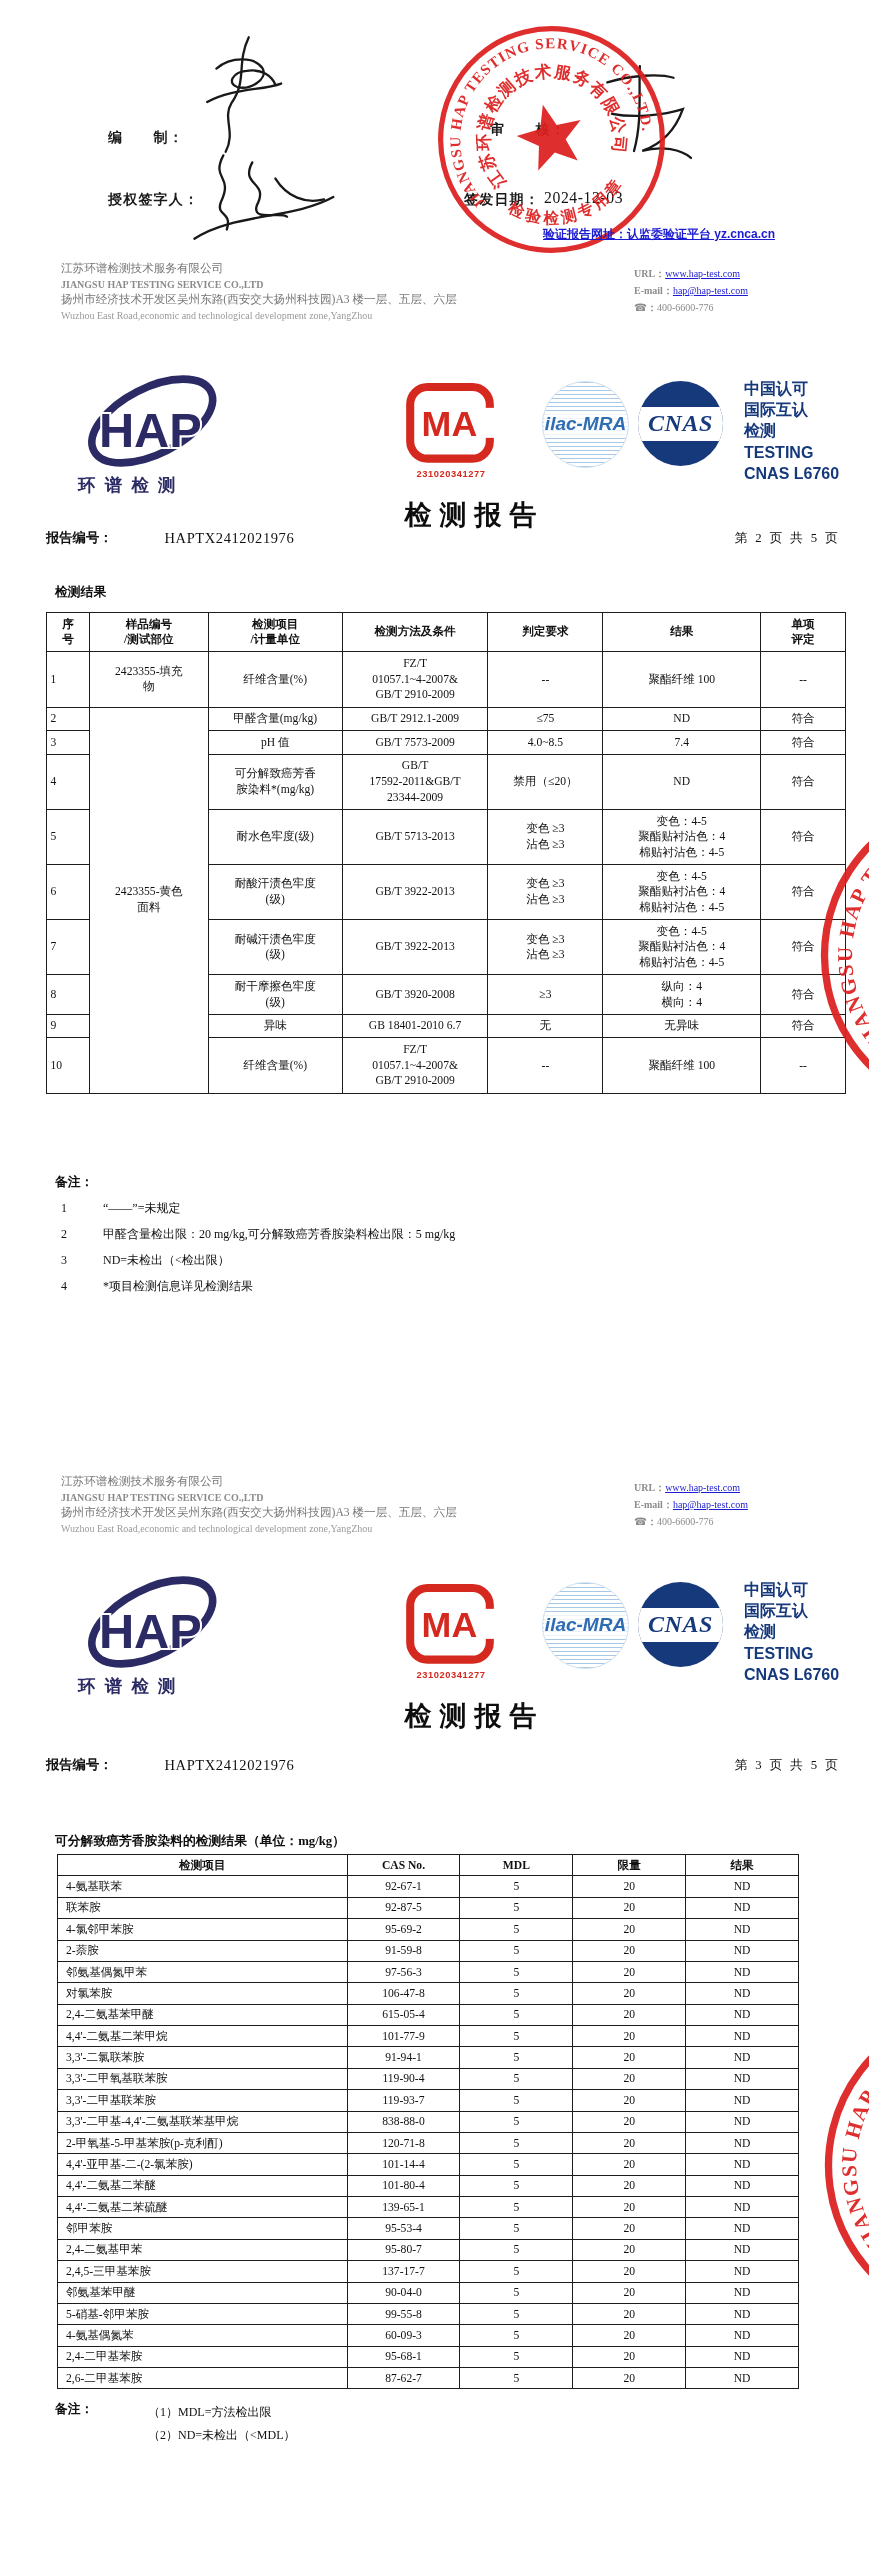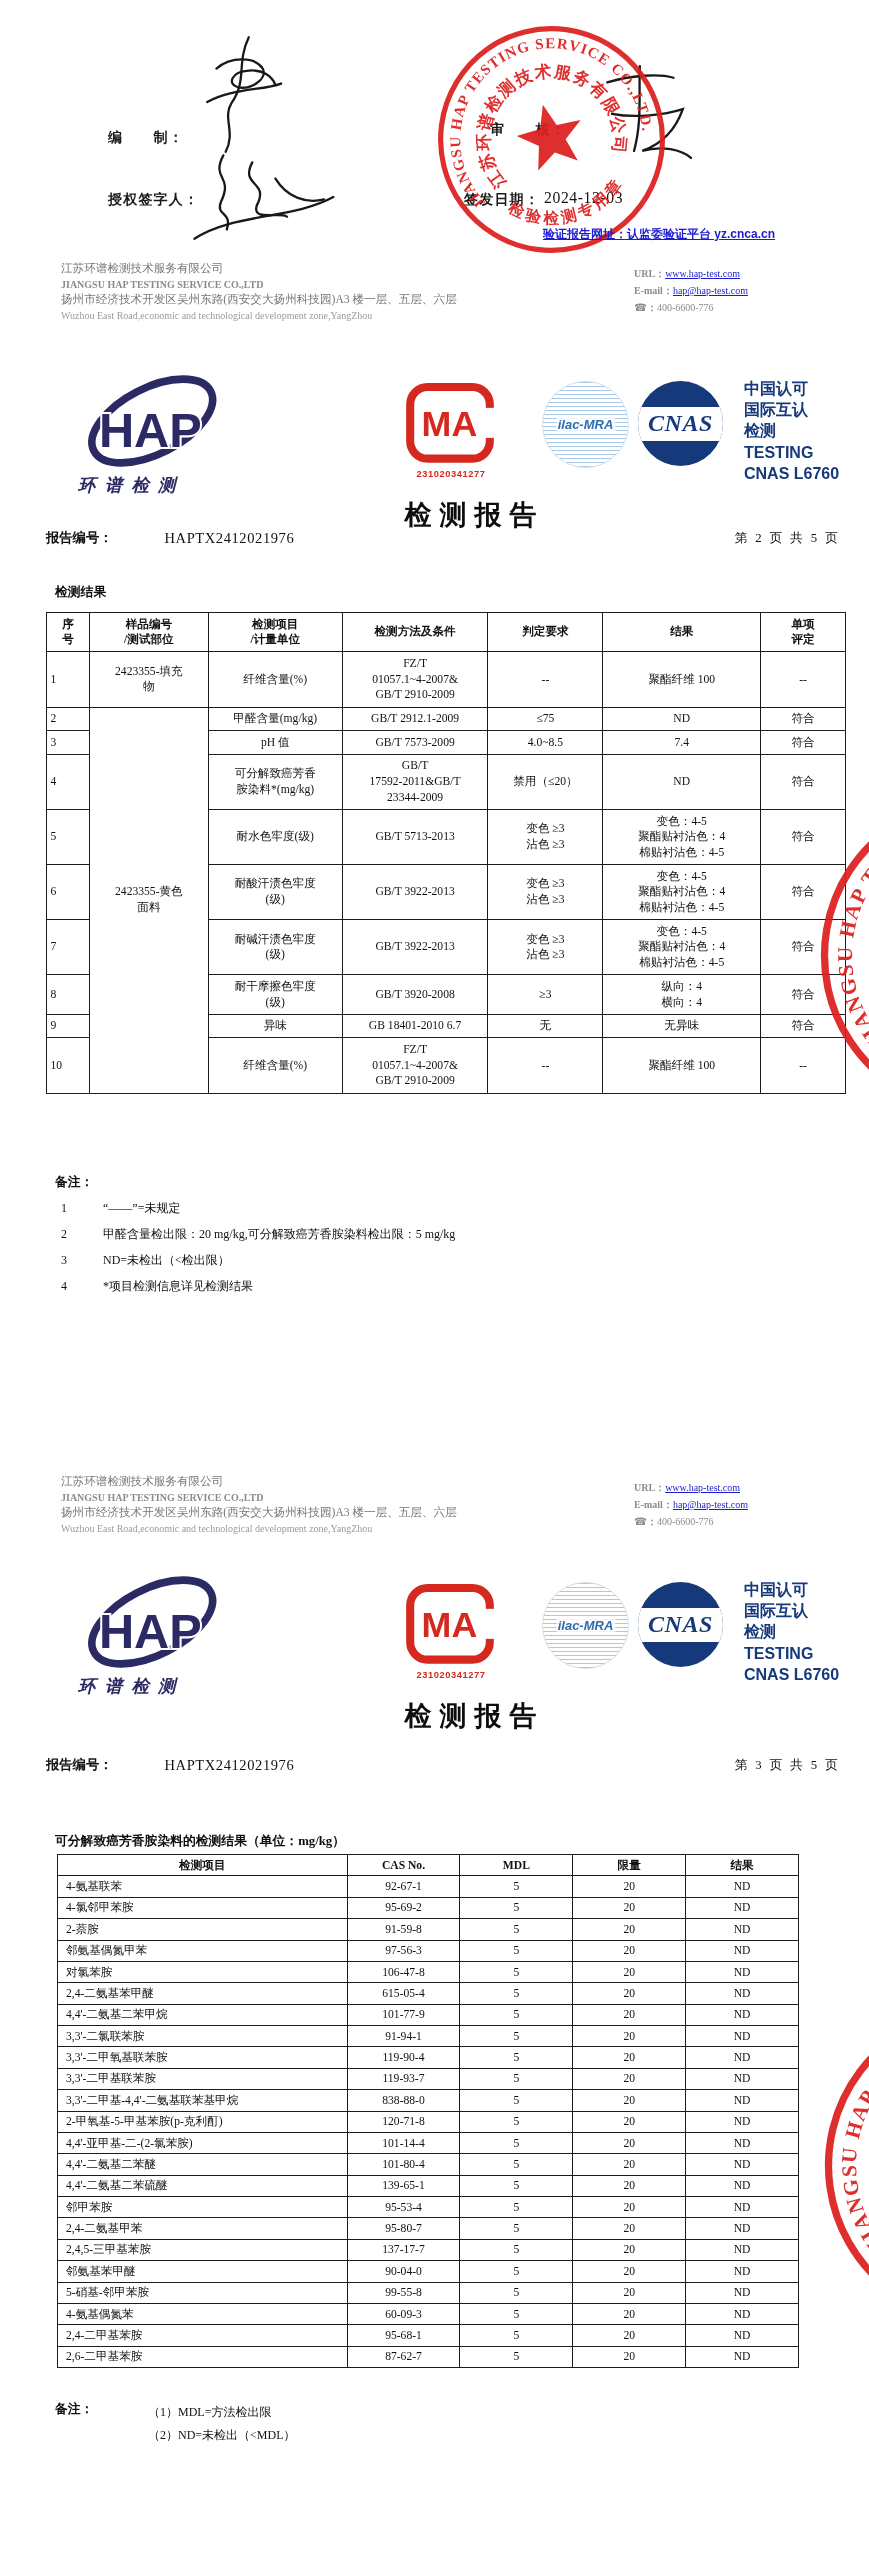--- a/index.html
+++ b/index.html
@@ -26,27 +26,27 @@
   
   .company-cn{font-size:11.6px;color:#767676;line-height:15.7px;}
   .company-en{font-size:10px;font-weight:bold;color:#8b8b8b;line-height:15.7px;}
   .company-addr-en{font-size:10px;color:#9a9a9a;line-height:15.7px;}
   .contact{font-size:10px;color:#8b8b8b;line-height:17px;font-weight:bold;}
   .contact a{color:#1b1bd1;text-decoration:underline;font-weight:normal;}
   .phone-glyph{font-family:"DejaVu Sans",sans-serif;font-size:10.4px;color:#8b8b8b;}
 
   
   .hap-cn{font-size:17.4px;font-weight:bold;color:#2b2a64;letter-spacing:9.3px;
-          font-family:"Liberation Sans","DejaVu Sans",sans-serif;margin-top:0px;font-style:italic;}
+          font-family:"Liberation Sans","DejaVu Sans",sans-serif;margin-top:0px;}
   .cma-no{font-size:9.3px;font-weight:bold;color:#d5281e;text-align:center;letter-spacing:0.6px;
           font-family:"Liberation Sans",sans-serif;margin-top:-2.3px;}
   .ilac-circle{width:85px;height:85px;border-radius:50%;position:relative;overflow:hidden;
      background:repeating-linear-gradient(180deg,#a9c8e6 0 1.2px,#ffffff 1.2px 4px);border:0.6px solid #cfe0ee;}
   .ilac-text{position:absolute;left:50%;top:50%;transform:translate(-50%,-50%);
-     color:#2f6db3;font-weight:bold;font-style:italic;font-size:13px;
+     color:#2f6db3;font-weight:bold;font-style:italic;font-size:19px;
      background:rgba(255,255,255,.8);padding:0.6px 1.7px;white-space:nowrap;
      font-family:"Liberation Sans",sans-serif;}
   .cnas-circle{width:85px;height:85px;border-radius:50%;position:relative;overflow:hidden;background:#16397c;}
   .cnas-band{position:absolute;left:-4.6px;right:-4.6px;top:25.5px;height:34px;background:#ffffff;}
   .cnas-text{position:absolute;left:50%;top:50%;transform:translate(-50%,-52%);
      color:#16397c;font-weight:bold;font-style:italic;font-size:24px;letter-spacing:0.6px;
      font-family:"Liberation Serif",serif;}
   .accr{color:#16397c;font-weight:bold;font-family:"Liberation Sans","DejaVu Sans",sans-serif;}
   .accr div{font-size:16px;line-height:21.4px;}
 
@@ -421,20 +421,27 @@
       <th>结果</th>
     </tr>
     <tr class="">
       <td class="t2-name">4-氨基联苯</td>
       <td>92-67-1</td>
       <td>5</td>
       <td>20</td>
       <td>ND</td>
     </tr>
         <tr class="">
+      <td class="t2-name">联苯胺</td>
+      <td>92-87-5</td>
+      <td>5</td>
+      <td>20</td>
+      <td>ND</td>
+    </tr>
+        <tr class="">
       <td class="t2-name">4-氯邻甲苯胺</td>
       <td>95-69-2</td>
       <td>5</td>
       <td>20</td>
       <td>ND</td>
     </tr>
         <tr class="">
       <td class="t2-name">2-萘胺</td>
       <td>91-59-8</td>
       <td>5</td>

